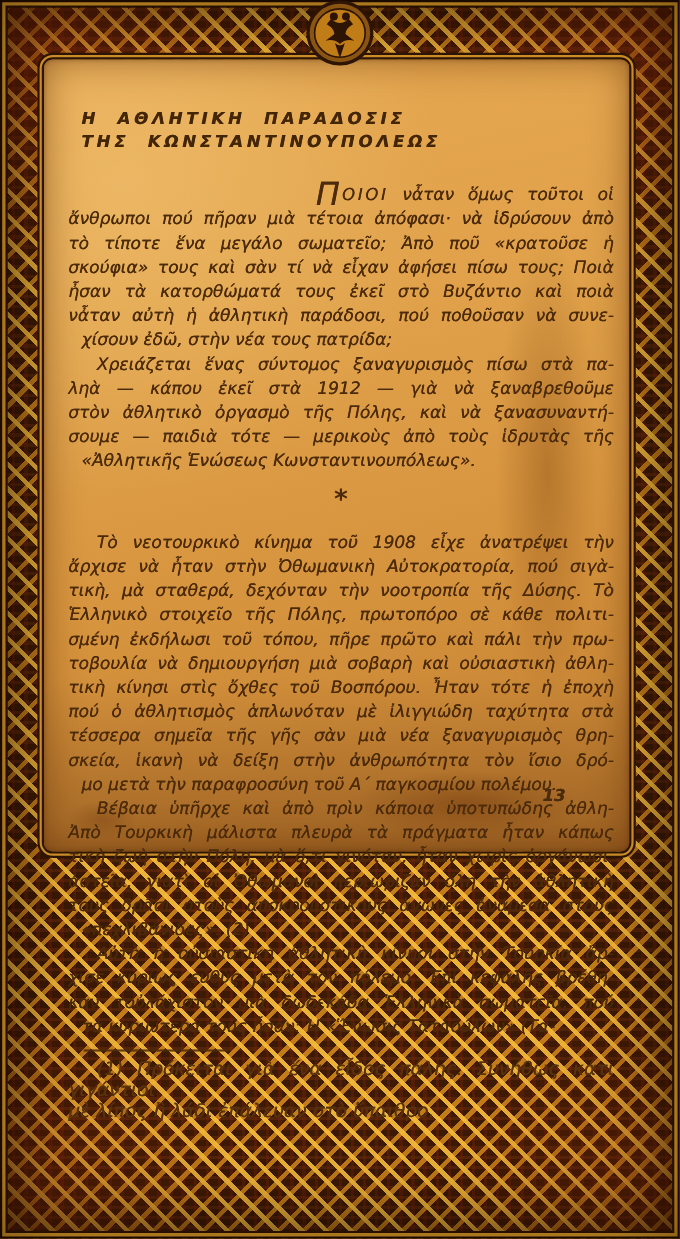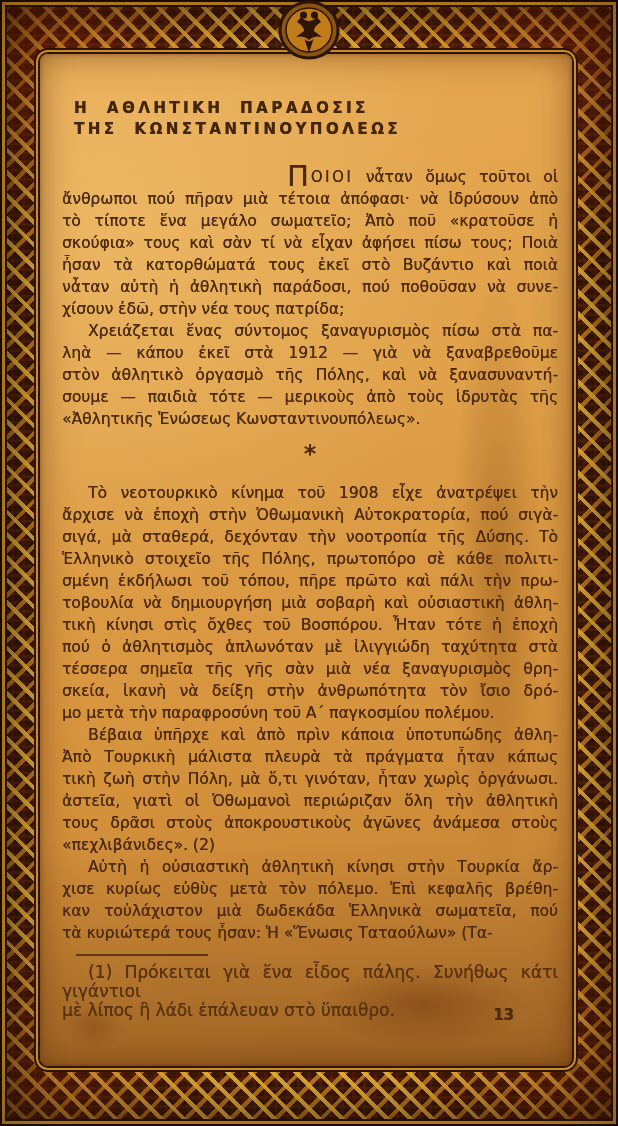--- a/index.html
+++ b/index.html
@@ -30,36 +30,37 @@
   .frame::after{
     content:"";position:absolute;inset:0;pointer-events:none;
     box-shadow:inset 0 0 90px rgba(20,8,0,.5);
   }
   
   .medallion{
     position:absolute;left:277px;top:0;width:64px;height:62px;z-index:3;
   }
   
   .paper{
-    position:absolute;left:40px;top:54px;width:532px;height:1012px;
+    position:absolute;left:40px;top:54px;width:532px;height:720px;
     border-radius:8px;z-index:2;
     background-image:
       linear-gradient(115deg, rgba(120,60,14,.28) 0 1px, rgba(0,0,0,0) 1px 100%),
       radial-gradient(circle at 14% 16%, rgba(255,224,150,.3), transparent 38%),
       radial-gradient(closest-side at 86% 52%, rgba(130,72,16,.4), transparent 62%),
       radial-gradient(closest-side at 72% 94%, rgba(110,55,12,.5), transparent 70%),
       radial-gradient(closest-side at 10% 96%, rgba(110,55,12,.35), transparent 60%),
       linear-gradient(to bottom, rgba(0,0,0,0) 78%, rgba(96,48,10,.35) 100%),
       linear-gradient(168deg,#e6a851 0%,#e0a14a 35%,#d6933d 65%,#bd7c30 100%);
     box-shadow:
       0 0 0 2px #2e1404,
       0 0 0 4px #c98c26,
       0 0 0 6px #2e1404,
       inset 0 0 34px rgba(92,45,8,.55),
       inset 0 0 5px rgba(60,25,5,.4);
+    font-style: italic;
   }
   .text-column{
     position:relative;height:100%;box-sizing:border-box;
     padding:44px 14px 0 22px;
     color:#4c2b0c;
   }
   
   .title{
     margin:0 0 26px 12px;
     font-weight:bold;font-size:15px;line-height:21px;
@@ -67,21 +68,21 @@
     text-shadow:.3px 0 0 currentColor;
   }
   
   .para{margin:0;}
   .line{
     font-size:15.5px;line-height:22px;
     text-align:justify;text-align-last:justify;
     white-space:normal;
     text-shadow:.25px 0 0 currentColor;
   }
-  .line.last{text-align-last:left;}
+  .line.last{text-align-last:left;margin-left:12px;}
   .line.indent{text-indent:26px;}
   .line.opening{text-indent:225px;}
   .dropcap{
     font-size:29px;font-weight:normal;line-height:1px;
     vertical-align:-4px;letter-spacing:2px;
   }
   .opencaps{font-size:15px;letter-spacing:2.5px;}
   .star{
     text-align:center;text-align-last:center;
     font-size:24px;font-weight:bold;line-height:24px;
@@ -139,22 +140,22 @@
           <div class="para">
             <div class="line indent">Χρειάζεται ἕνας σύντομος ξαναγυρισμὸς πίσω στὰ πα-</div>
             <div class="line">ληὰ — κάπου ἐκεῖ στὰ 1912 — γιὰ νὰ ξαναβρεθοῦμε</div>
             <div class="line">στὸν ἀθλητικὸ ὀργασμὸ τῆς Πόλης, καὶ νὰ ξανασυναντή-</div>
             <div class="line">σουμε — παιδιὰ τότε — μερικοὺς ἀπὸ τοὺς ἱδρυτὰς τῆς</div>
             <div class="line last">«Ἀθλητικῆς Ἑνώσεως Κωνσταντινουπόλεως».</div>
           </div>
           <div class="star">*</div>
           <div class="para">
             <div class="line indent">Τὸ νεοτουρκικὸ κίνημα τοῦ 1908 εἶχε ἀνατρέψει τὴν</div>
-            <div class="line">ἄρχισε νὰ ἐποχὴ στὴν Ὀθωμανικὴ Αὐτοκρατορία, πού σιγὰ-</div>
-            <div class="line">σιγά, μὰ σταθερά, δεχόνταν τὴν νοοτροπία τῆς Δύσης. Τὸ</div>
+            <div class="line">ἄρχισε νὰ ἦταν στὴν Ὀθωμανικὴ Αὐτοκρατορία, πού σιγὰ-</div>
+            <div class="line">τικὴ, μὰ σταθερά, δεχόνταν τὴν νοοτροπία τῆς Δύσης. Τὸ</div>
             <div class="line">Ἑλληνικὸ στοιχεῖο τῆς Πόλης, πρωτοπόρο σὲ κάθε πολιτι-</div>
             <div class="line">σμένη ἐκδήλωσι τοῦ τόπου, πῆρε πρῶτο καὶ πάλι τὴν πρω-</div>
             <div class="line">τοβουλία νὰ δημιουργήση μιὰ σοβαρὴ καὶ οὐσιαστικὴ ἀθλη-</div>
             <div class="line">τικὴ κίνησι στὶς ὄχθες τοῦ Βοσπόρου. Ἦταν τότε ἡ ἐποχὴ</div>
             <div class="line">πού ὁ ἀθλητισμὸς ἁπλωνόταν μὲ ἰλιγγιώδη ταχύτητα στὰ</div>
             <div class="line">τέσσερα σημεῖα τῆς γῆς σὰν μιὰ νέα ξαναγυρισμὸς θρη-</div>
             <div class="line">σκεία, ἱκανὴ νὰ δείξη στὴν ἀνθρωπότητα τὸν ἴσιο δρό-</div>
             <div class="line last">μο μετὰ τὴν παραφροσύνη τοῦ Α΄ παγκοσμίου πολέμου.</div>
           </div>
           <div class="para">

